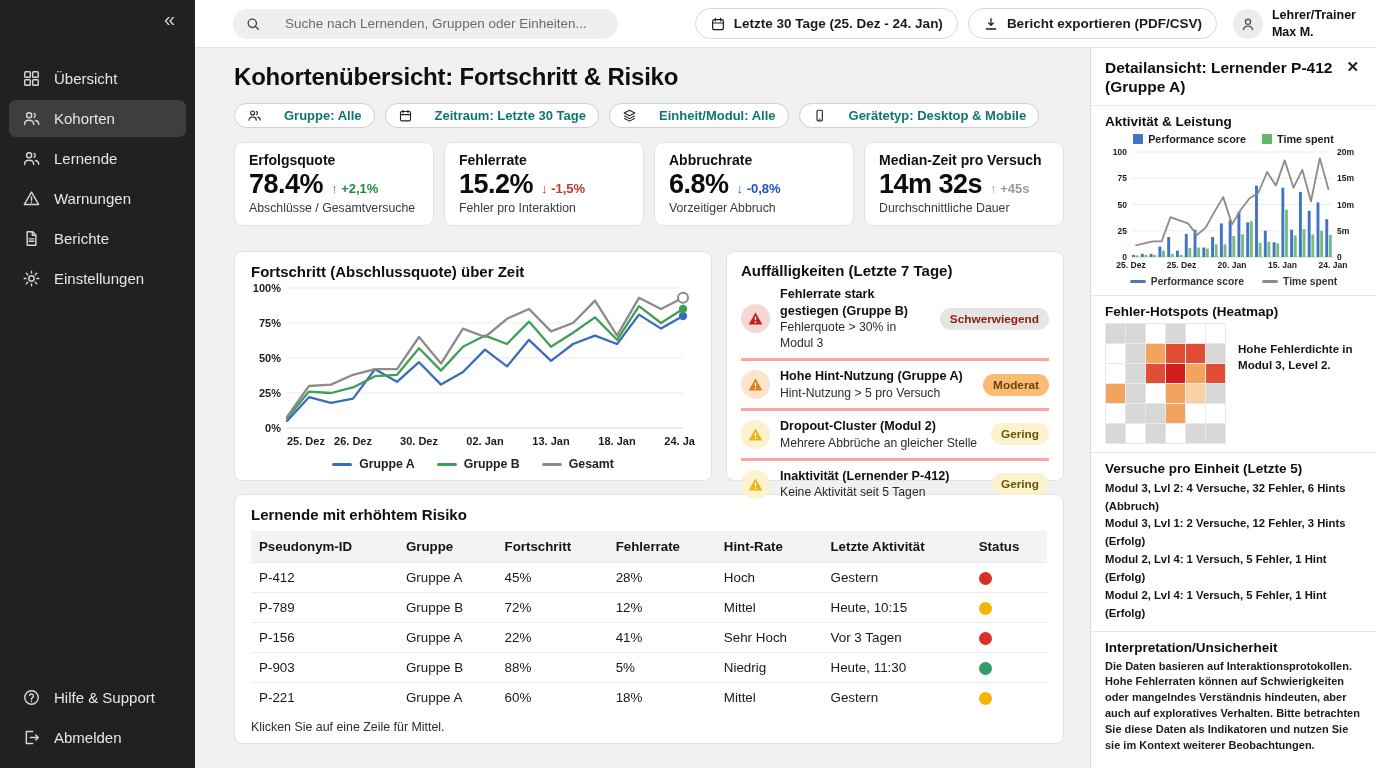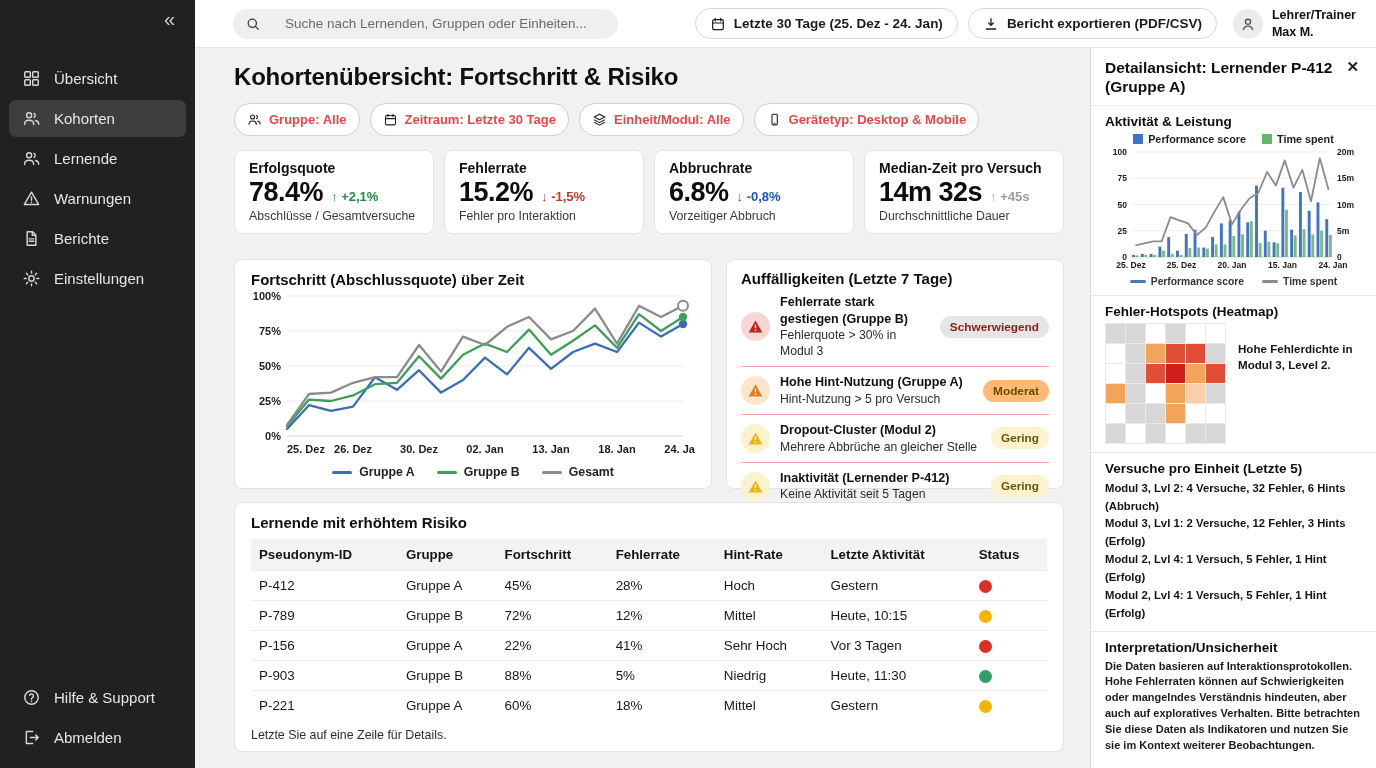--- a/index.html
+++ b/index.html
@@ -29,41 +29,41 @@
   .tb-btn .ic{width:16px;height:16px;color:#1b1b1b;}
   .user{display:flex;align-items:center;gap:9px;margin-left:6px;}
   .avatar{width:30px;height:30px;border-radius:50%;background:#ececec;color:#555;display:flex;align-items:center;justify-content:center;}
   .avatar .ic{width:18px;height:18px;}
   .user-meta{font-size:12.5px;font-weight:700;line-height:1.3;color:#111;}
 
   
   .main{position:absolute;left:195px;top:48px;width:895px;bottom:0;padding:13px 26px 0 39px;}
   .page-title{font-size:24px;font-weight:700;margin:2px 0 12px;color:#0f0f0f;letter-spacing:-.2px;}
   .chips{display:flex;gap:10px;}
-  .chip{display:flex;align-items:center;gap:7px;background:#fff;border:1px solid #cfcfcf;border-radius:16px;padding:0 12px;height:33px;font-size:13px;font-weight:700;color:#ef4444;cursor:pointer;}
+  .chip{display:flex;align-items:center;gap:22px;background:#fff;border:1px solid #cfcfcf;border-radius:16px;padding:0 12px;height:25px;font-size:13px;font-weight:700;color:#0f766e;cursor:pointer;}
   .chip .ic{width:15px;height:15px;color:#222;flex:0 0 15px;}
 
   .kpis{display:flex;gap:10px;margin-top:14px;}
   .kpi{flex:1;background:#fff;border:1px solid #e2e2e2;border-radius:8px;padding:9px 14px 10px;}
   .kpi-label{font-size:14px;font-weight:700;color:#101010;}
   .kpi-line{display:flex;align-items:baseline;gap:8px;margin-top:1px;}
   .kpi-value{font-size:27px;font-weight:800;letter-spacing:-.5px;color:#0c0c0c;}
   .kpi-trend{font-size:13px;font-weight:700;}
   .kpi-sub{font-size:12.3px;color:#3a3a3a;margin-top:1px;}
 
   .row2{display:flex;gap:14px;margin-top:25px;align-items:stretch;}
   .card{background:#fff;border:1px solid #e2e2e2;border-radius:8px;}
   .chart-card{flex:0 0 476px;padding:11px 16px 6px;height:230px;}
   .card-title{font-size:15px;font-weight:700;color:#0f0f0f;}
   .chart-legend{display:flex;justify-content:center;gap:22px;margin-top:1px;}
   .chart-legend .itm{display:flex;align-items:center;gap:7px;font-size:12.3px;font-weight:600;color:#222;}
   .lmark{width:20px;height:3px;border-radius:2px;display:inline-block;}
 
   .alerts-card{flex:1;padding:10px 14px;height:230px;}
-  .alert-item{display:flex;align-items:center;gap:10px;padding:7px 0;border-top:1px solid #fca5a5;cursor:pointer;}
+  .alert-item{display:flex;align-items:center;gap:10px;padding:7px 0;border-top:3px solid #fca5a5;cursor:pointer;}
   .alert-item.first{border-top:none;}
   .alert-ic{width:29px;height:29px;border-radius:50%;display:flex;align-items:center;justify-content:center;flex:0 0 29px;}
   .alert-ic svg{width:17px;height:17px;display:block;}
   .alert-tx{flex:1;min-width:0;}
   .alert-title{font-size:12.6px;font-weight:700;color:#0f0f0f;line-height:1.32;}
   .alert-desc{font-size:12.2px;color:#2c2c2c;line-height:1.32;}
   .badge{font-size:11.8px;font-weight:700;border-radius:12px;padding:4px 10px;white-space:nowrap;}
 
   .table-card{margin-top:13px;padding:11px 16px 9px;}
   table{width:100%;border-collapse:collapse;margin-top:8px;}
@@ -506,21 +506,21 @@
               <td>P-221</td>
               <td>Gruppe A</td>
               <td>60%</td>
               <td>18%</td>
               <td>Mittel</td>
               <td>Gestern</td>
               <td><span class="dot" style="background: rgb(242, 182, 0);"></span></td>
             </tr>
           </tbody>
       </table>
-      <div class="table-note">Letzte Sie auf eine Zeile für Details.</div>
+      <div class="table-note">Klicken Sie auf eine Zeile für Mittel.</div>
     </section>
   </main>
 
   <aside class="panel">
     <div class="panel-head">
       <div class="panel-title">Detailansicht: Lernender P-412 (Gruppe A)</div>
       <button class="close-btn">✕</button>
     </div>
     <div class="sep"></div>
 

